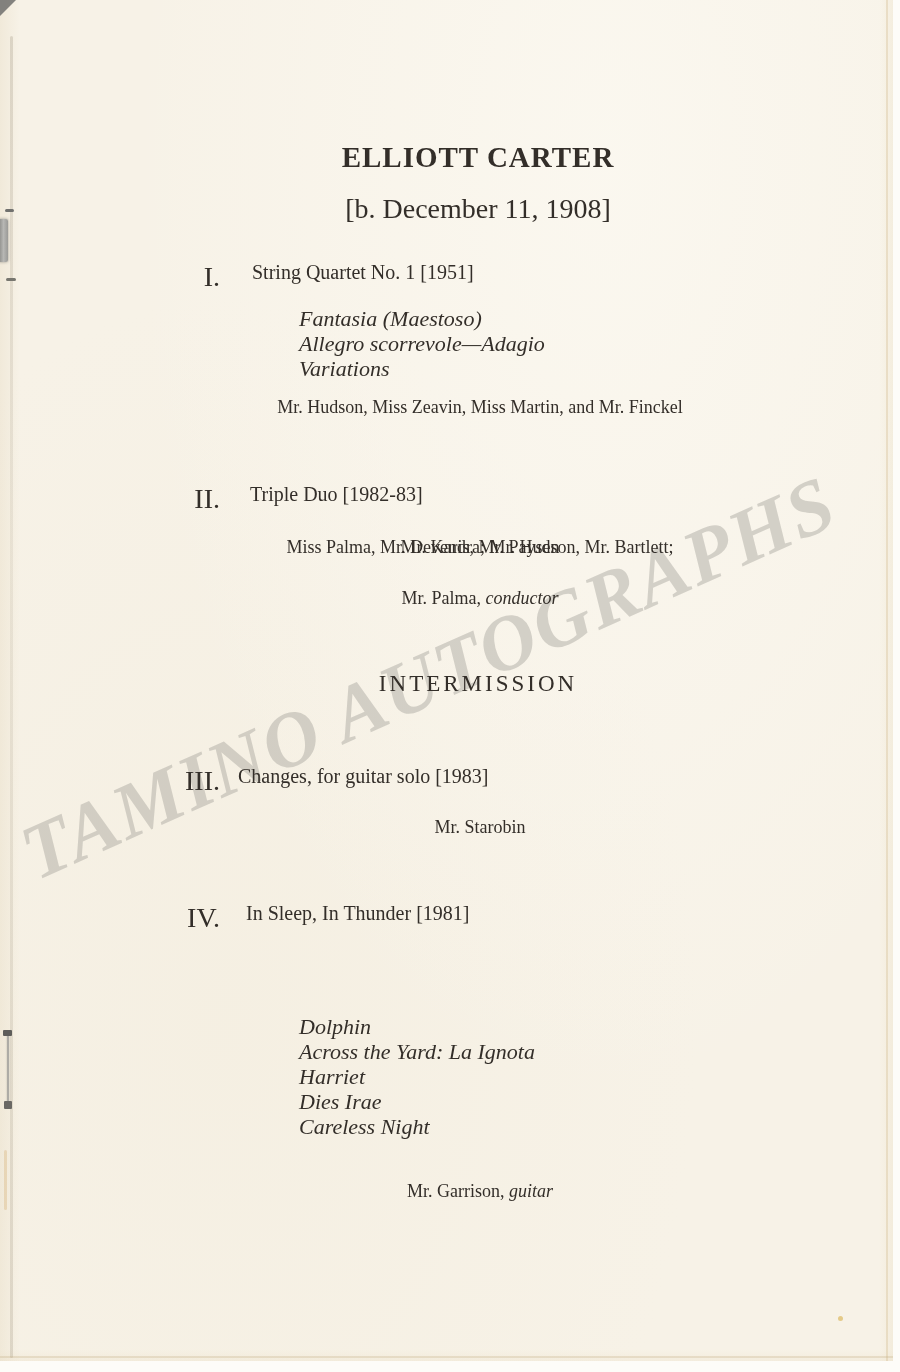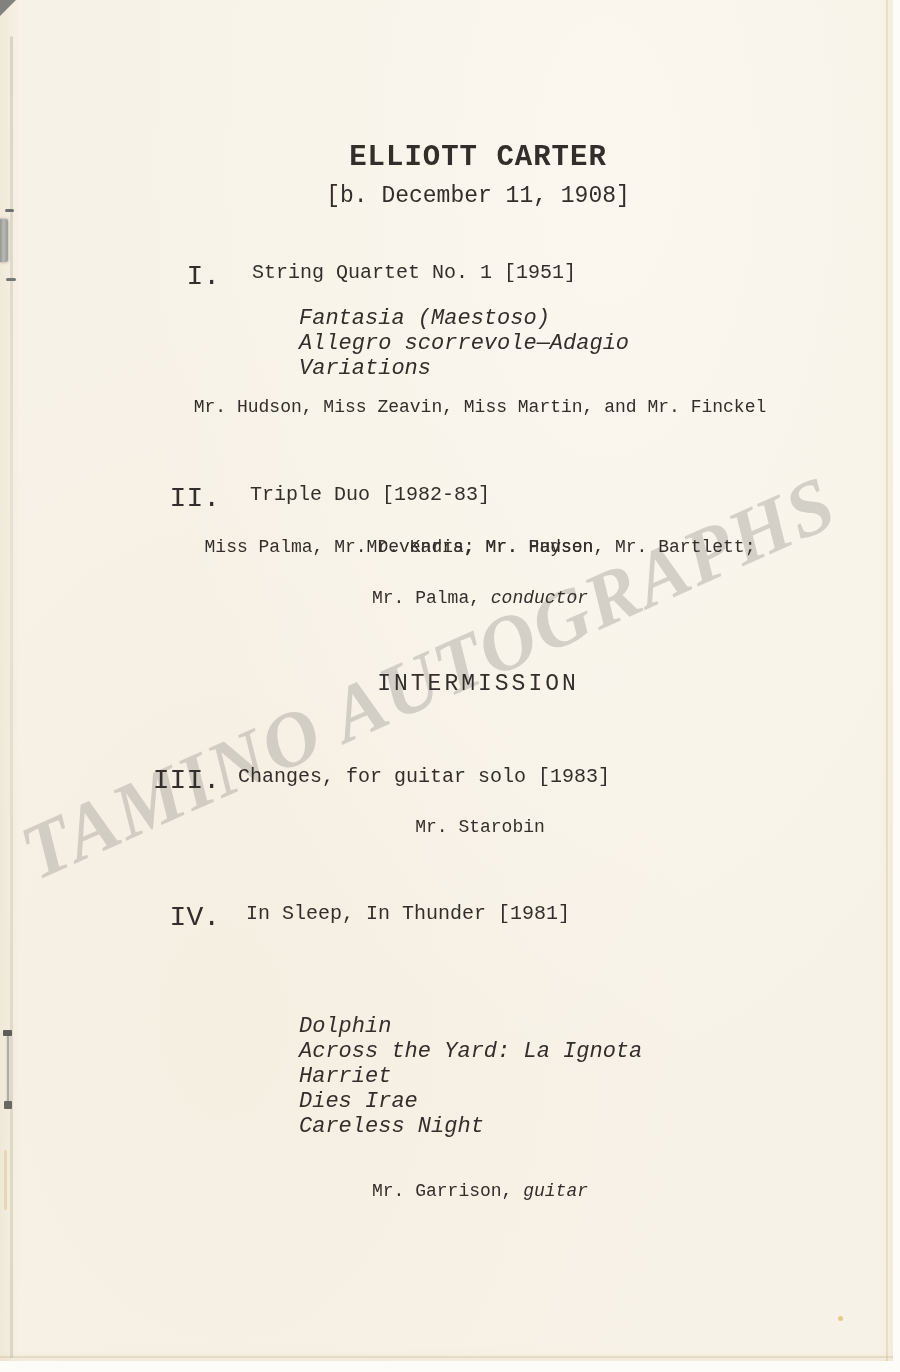--- a/index.html
+++ b/index.html
@@ -61,25 +61,25 @@
     position:absolute;left:26px;top:812px;
     font-style:italic;font-weight:bold;
     font-size:78px;line-height:90px;letter-spacing:2px;
     color:rgba(160,157,150,0.42);
     white-space:nowrap;
     transform:rotate(-24deg);
     transform-origin:0 50%;
     pointer-events:none;
     z-index:2;
   }
-  .content{position:absolute;left:0;top:0;width:893px;height:1361px;z-index:3;font-family:Liberation Mono, monospace;}
+  .content{position:absolute;left:0;top:0;width:893px;height:1361px;z-index:3;}
 
   .header{position:absolute;left:78px;top:141px;width:800px;text-align:center;}
   .composer{font-size:29px;font-weight:bold;letter-spacing:1px;}
-  .birth{font-size:23px;margin-top:9px;}
+  .birth{font-size:28px;margin-top:19px;}
 
   .numeral{position:absolute;left:140px;width:80px;text-align:right;font-size:28px;}
   .sec-title{position:absolute;font-size:20px;white-space:nowrap;}
 
   .movements{position:absolute;left:299px;font-style:italic;font-size:22px;line-height:25px;}
   .performers{position:absolute;left:80px;width:800px;text-align:center;font-size:18px;}
   .role{font-style:italic;margin-top:45px;}
 
   .intermission{
     position:absolute;left:78px;top:671px;width:800px;text-align:center;

